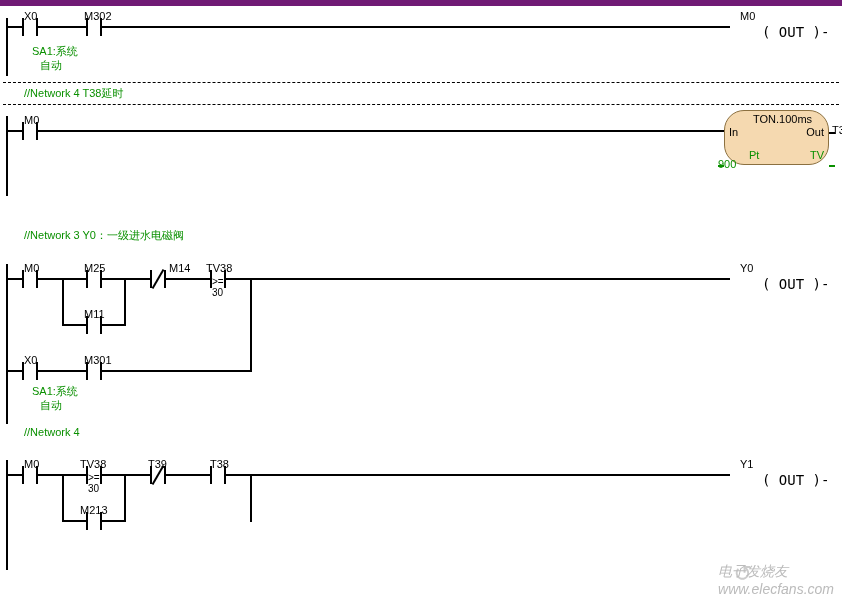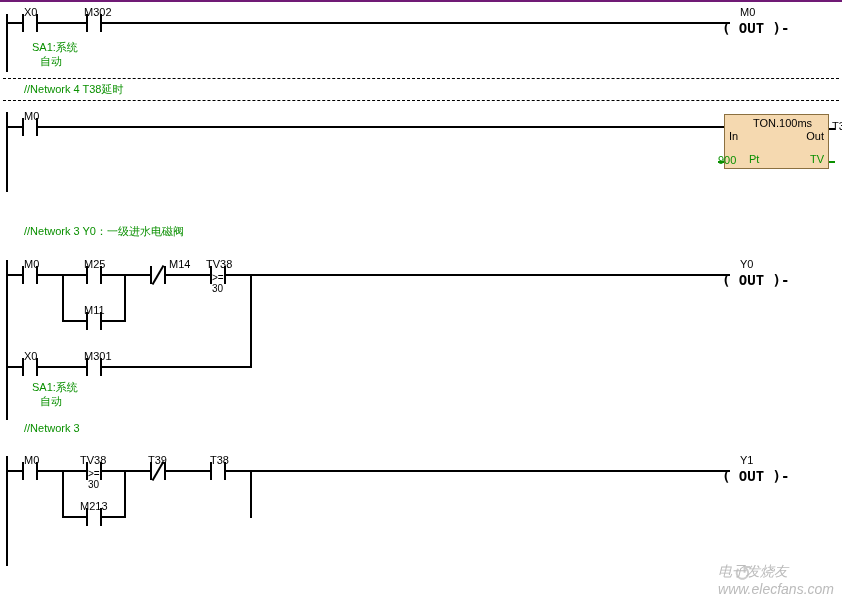--- a/index.html
+++ b/index.html
@@ -1,30 +1,30 @@
 <!DOCTYPE html>
 <html><head>
 <meta charset="utf-8">
 <style>
   * { box-sizing: border-box; }
   body { margin: 0; padding: 0; font-family: Arial, sans-serif; font-size: 11px; background: #fff; width: 842px; }
-  .canvas { position: relative; width: 842px; height: 601px; border-top: 2px solid #701a75; }
+  .canvas { position: relative; width: 842px; height: 601px; border-top: 6px solid #701a75; }
   .lbl { position: absolute; color: #000; white-space: nowrap; }
   .green { color: #0a9000; margin-left: 20px; }
   .rail { position: absolute; left: 6px; width: 2px; background: #000; }
   .hline { position: absolute; height: 2px; background: #000; }
   .vline { position: absolute; width: 2px; background: #000; }
   .dashline { position: absolute; border-top: 1px dashed #000; height: 0; width: 836px; left: 3px; }
   .contact { position: absolute; width: 16px; height: 18px; }
   .contact::before, .contact::after { content:""; position:absolute; top:0; width:2px; height:18px; background:#000; }
   .contact::before { left:0; }
   .contact::after { right:0; }
   .nc-slash { position:absolute; width:2px; height:22px; background:#000; transform:rotate(30deg); left:7px; top:-2px; }
   .coil { position: absolute; font-family: monospace; font-size: 14px; }
-  .coil .paren { font-weight: bold; }
+  .coil .paren { font-weight: normal; margin-left: 40px; }
   .fb { position: absolute; width: 105px; height: 55px; background: #f5d9b0; border: 1px solid #8b7040; }
   .fb-txt { position: absolute; font-size: 11px; }
   .watermark { position: absolute; right: 8px; bottom: 4px; color: #bbb; font-size: 14px; font-style: italic; }
   .wm-logo { position: absolute; right: 90px; bottom: 14px; color: #ccc; font-size: 22px; }
 </style>
 </head>
 <body>
 
 <div class="canvas">
 
@@ -45,21 +45,21 @@
   <div class="dashline" style="top:76px;"></div>
   <div class="lbl green" style="top:80px; left:4px;">//Network 4  T38延时</div>
   <div class="dashline" style="top:98px;"></div>
 
   <div class="rail" style="top:110px; height:80px;"></div>
   <div class="hline" style="top:124px; left:8px; width:14px;"></div>
   <div class="lbl" style="top:108px; left:24px;">M0</div>
   <div class="contact" style="top:116px; left:22px;"></div>
   <div class="hline" style="top:124px; left:38px; width:686px;"></div>
 
-  <div class="fb" style="top:112px; left:724px;">
+  <div class="fb" style="top:104px; left:724px;border-radius:20px;">
     <div class="fb-txt" style="top:2px; left:28px;">TON.100ms</div>
     <div class="fb-txt" style="top:15px; left:4px;">In</div>
     <div class="fb-txt" style="top:15px; right:4px;">Out</div>
     <div class="fb-txt green" style="bottom:3px; left:4px;">Pt</div>
     <div class="fb-txt green" style="bottom:3px; right:4px;">TV</div>
   </div>
   <div class="lbl green" style="top:152px; left:698px;">900</div>
   <div class="hline" style="top:159px; left:718px; width:6px; background:#0a9000;"></div>
   <div class="lbl" style="top:118px; left:832px;">T38</div>
   <div class="hline" style="top:126px; left:829px; width:6px;"></div>
@@ -102,21 +102,21 @@
   <div class="lbl" style="top:348px; left:24px;">X0</div>
   <div class="contact" style="top:356px; left:22px;"></div>
   <div class="hline" style="top:364px; left:38px; width:48px;"></div>
   <div class="lbl" style="top:348px; left:84px;">M301</div>
   <div class="contact" style="top:356px; left:86px;"></div>
   <div class="hline" style="top:364px; left:102px; width:150px;"></div>
   <div class="vline" style="top:272px; left:250px; height:94px;"></div>
   <div class="lbl green" style="top:378px; left:12px;">SA1:系统</div>
   <div class="lbl green" style="top:392px; left:20px;">自动</div>
 
-  <div class="lbl green" style="top:420px; left:4px;">//Network 3</div>
+  <div class="lbl green" style="top:420px; left:4px;">//Network 4</div>
 
   <div class="rail" style="top:454px; height:110px;"></div>
   <div class="hline" style="top:468px; left:8px; width:14px;"></div>
   <div class="lbl" style="top:452px; left:24px;">M0</div>
   <div class="contact" style="top:460px; left:22px;"></div>
   <div class="hline" style="top:468px; left:38px; width:48px;"></div>
 
   <div class="lbl" style="top:452px; left:80px;">TV38</div>
   <div class="contact" style="top:460px; left:86px;"></div>
   <div class="lbl" style="top:466px; left:88px; font-size:10px;">&gt;=</div>

